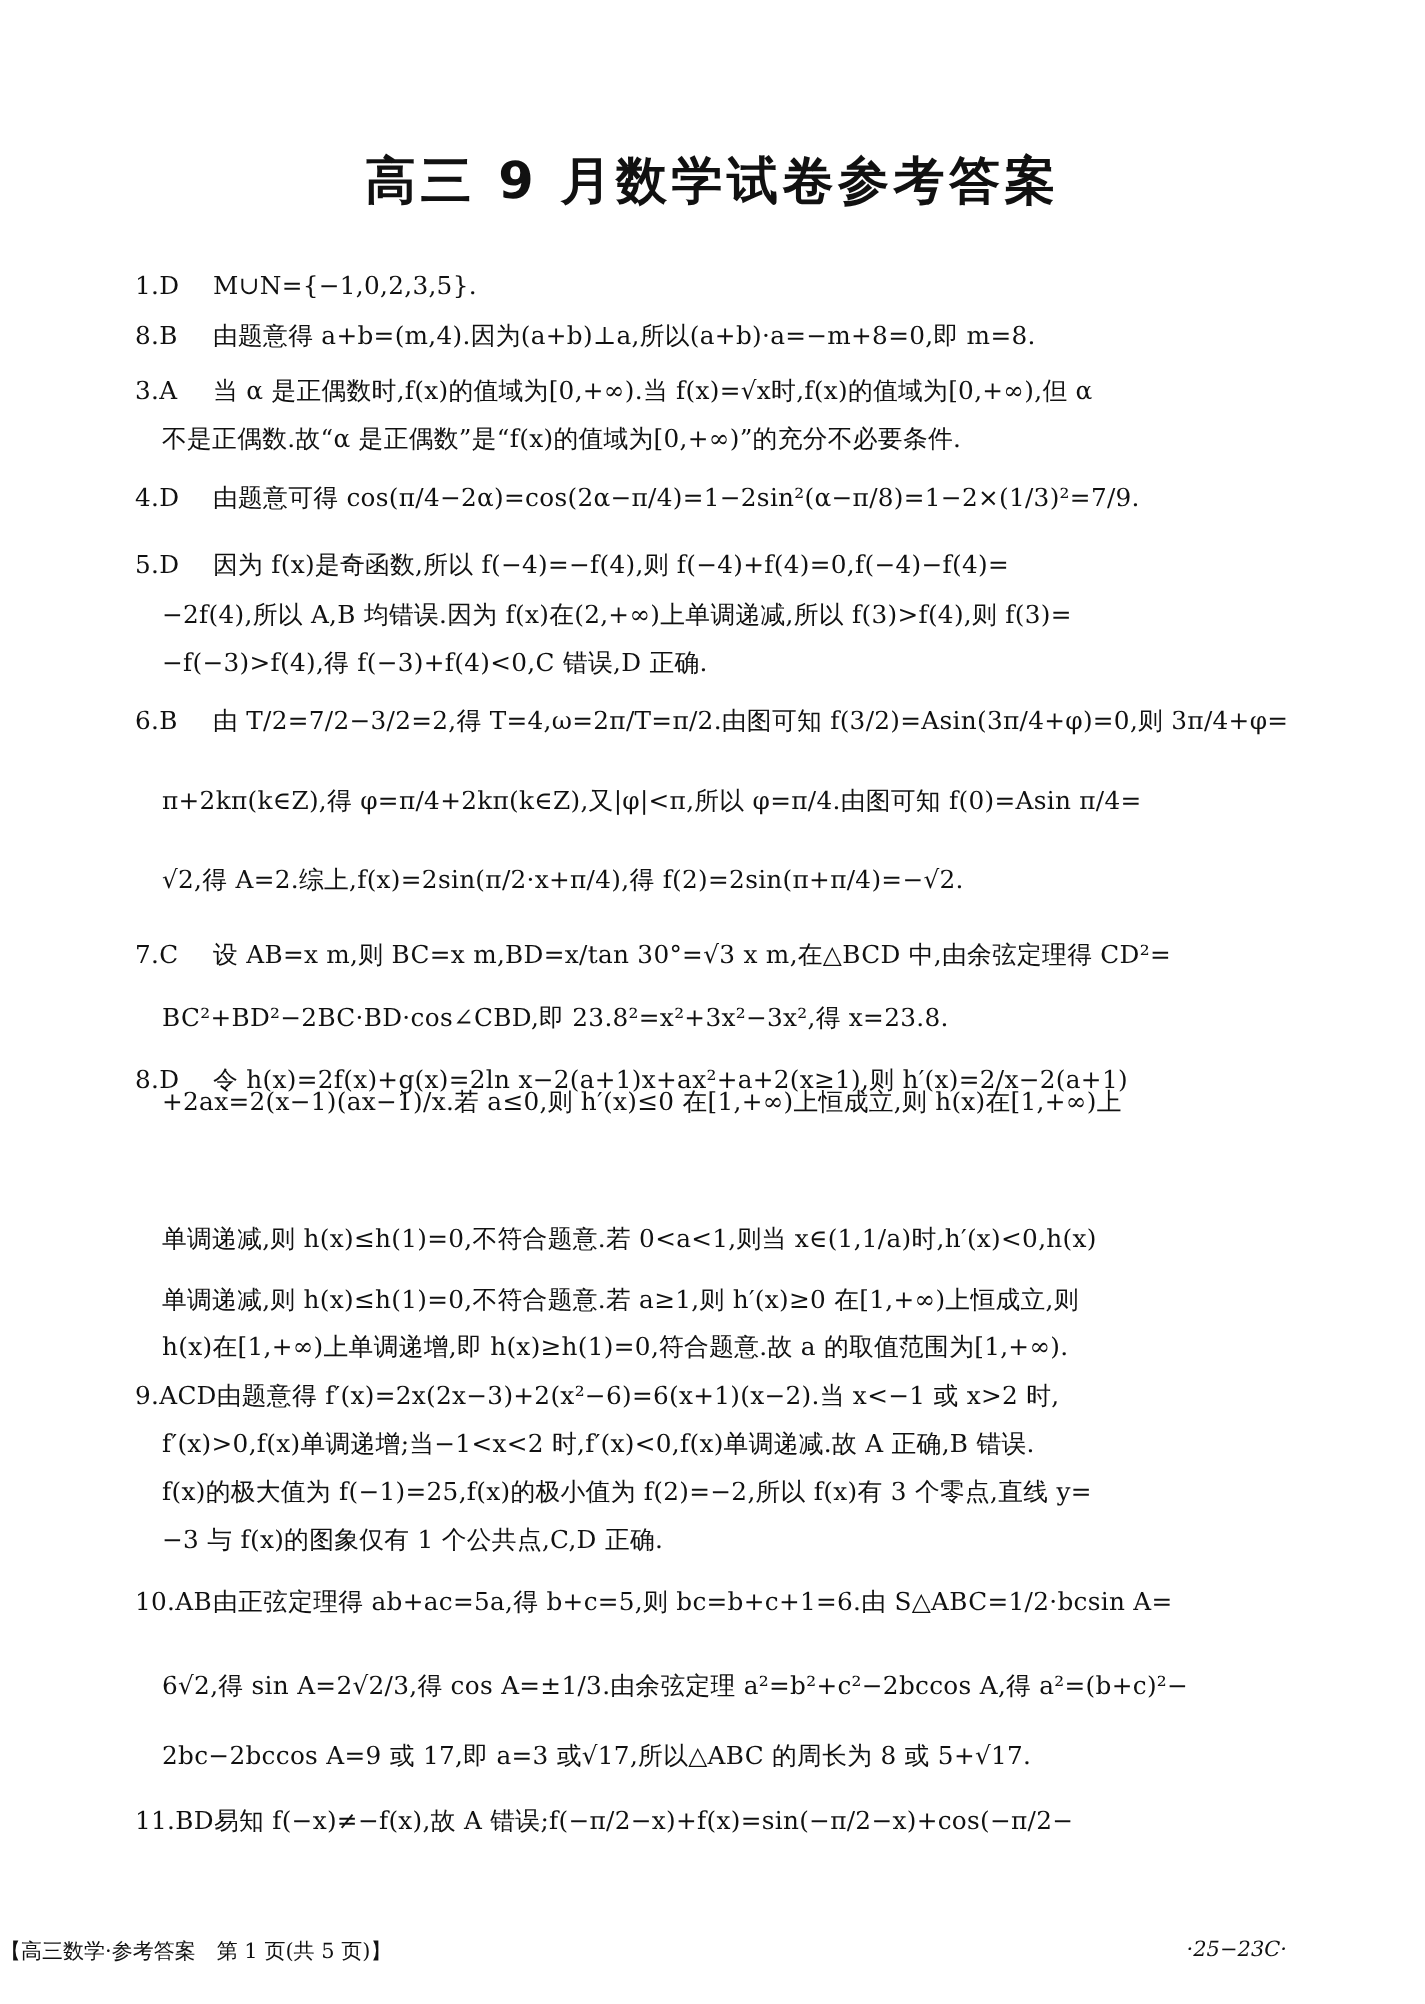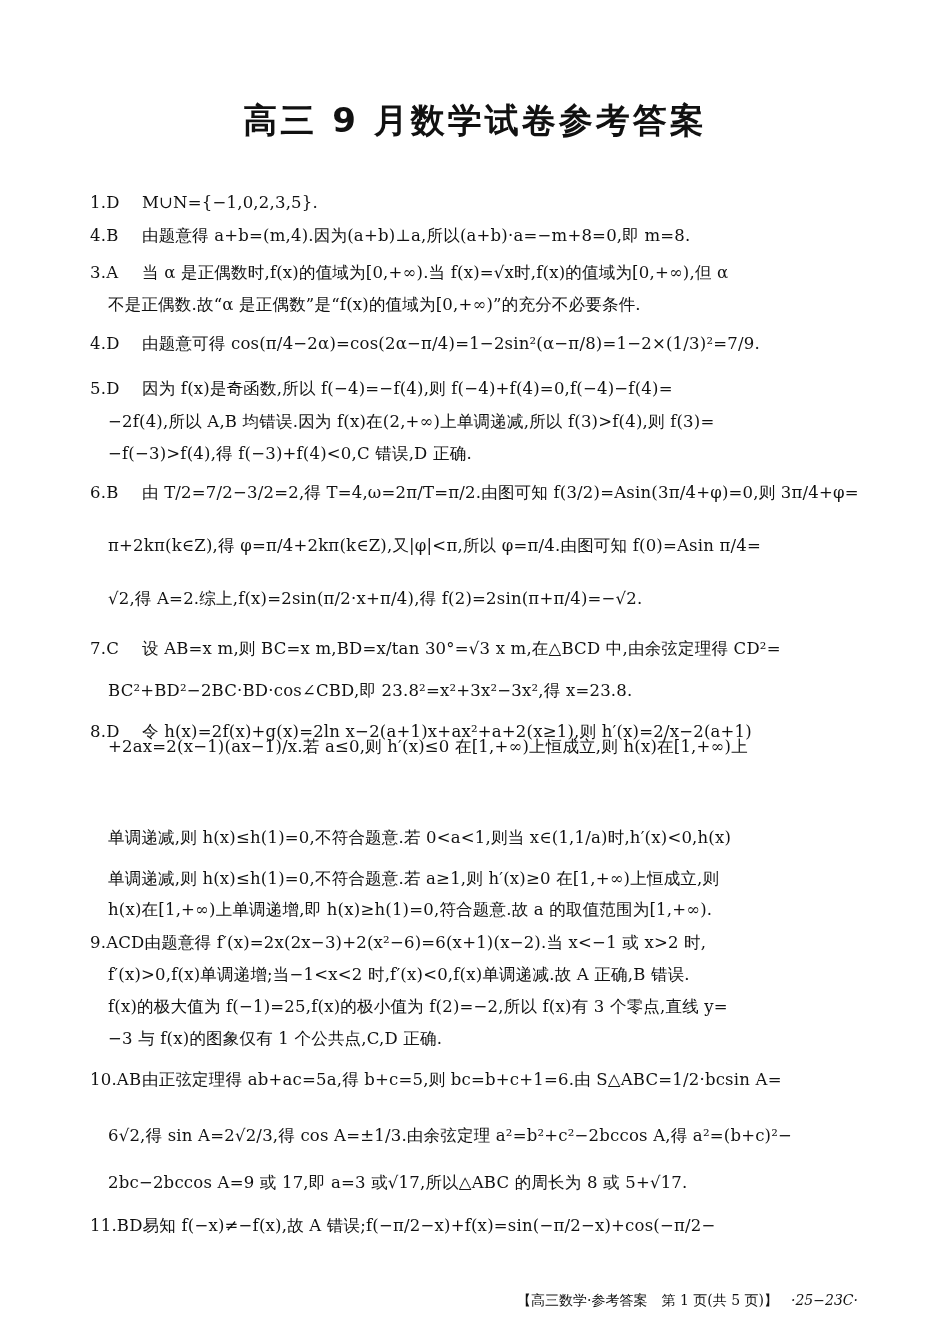--- a/index.html
+++ b/index.html
@@ -2,35 +2,35 @@
 <html><head>
 <meta charset="utf-8">
 <style>
   html, body { margin: 0; padding: 0; background: #ffffff; }
   body { width: 950px; height: 1336px; position: relative; overflow: hidden;
          font-family: "DejaVu Serif", "Liberation Serif", serif; color: #111; }
   .title { position: absolute; top: 98px; left: 0; width: 950px; text-align: center;
            font-family: "DejaVu Sans", "Liberation Sans", sans-serif; font-weight: bold;
            font-size: 34px; letter-spacing: 3px; color: #111; }
   .line { position: absolute; left: 90px; width: 770px; font-size: 16.5px; white-space: nowrap;
-          line-height: 22px; letter-spacing: 0.2px; margin-top: 12px; }
+          line-height: 22px; letter-spacing: 0.2px; }
   .line.indent { left: 108px; }
   .num { display: inline-block; min-width: 52px; }
   .footer { position: absolute; top: 1292px; left: 0; width: 950px; font-size: 14px; }
-  .footer-center { position: absolute; left: 0; width: 778px; text-align: right; }
+  .footer-center { position: absolute; left: 0; width: 778px; text-align: left; }
   .footer-right { position: absolute; right: 92px; font-style: italic; }
 </style>
 </head>
 <body>
 
 <div class="title">高三 9 月数学试卷参考答案</div>
 
 <div class="line" style="top:180px"><span class="num">1.D</span><span>M∪N={−1,0,2,3,5}.</span></div>
 
-<div class="line" style="top:213px"><span class="num">4.B</span><span>由题意得 a+b=(m,4).因为(a+b)⊥a,所以(a+b)·a=−m+8=0,即 m=8.</span></div>
+<div class="line" style="top:213px"><span class="num">8.B</span><span>由题意得 a+b=(m,4).因为(a+b)⊥a,所以(a+b)·a=−m+8=0,即 m=8.</span></div>
 
 <div class="line" style="top:250px"><span class="num">3.A</span><span>当 α 是正偶数时,f(x)的值域为[0,+∞).当 f(x)=√x时,f(x)的值域为[0,+∞),但 α</span></div>
 <div class="line indent" style="top:282px">不是正偶数.故“α 是正偶数”是“f(x)的值域为[0,+∞)”的充分不必要条件.</div>
 
 <div class="line" style="top:321px"><span class="num">4.D</span><span>由题意可得 cos(π/4−2α)=cos(2α−π/4)=1−2sin²(α−π/8)=1−2×(1/3)²=7/9.</span></div>
 
 <div class="line" style="top:366px"><span class="num">5.D</span><span>因为 f(x)是奇函数,所以 f(−4)=−f(4),则 f(−4)+f(4)=0,f(−4)−f(4)=</span></div>
 <div class="line indent" style="top:399px">−2f(4),所以 A,B 均错误.因为 f(x)在(2,+∞)上单调递减,所以 f(3)&gt;f(4),则 f(3)=</div>
 <div class="line indent" style="top:431px">−f(−3)&gt;f(4),得 f(−3)+f(4)&lt;0,C 错误,D 正确.</div>
 

